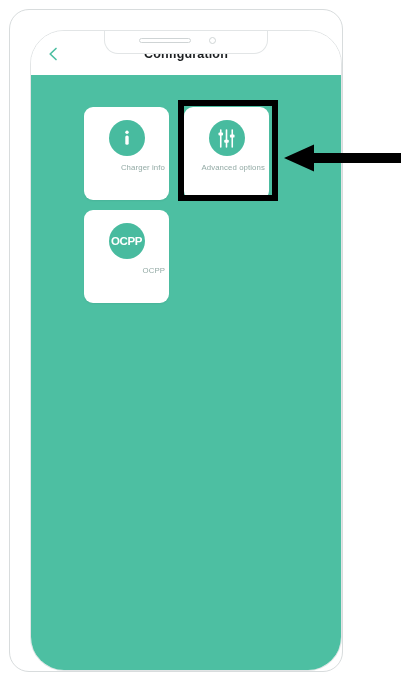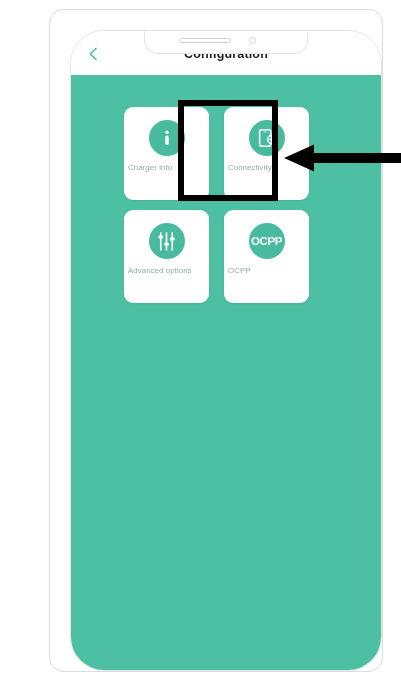--- a/index.html
+++ b/index.html
@@ -25,24 +25,23 @@
   }
 
   
   .phone-outer {
     position: absolute;
     left: 9px;
     top: 9px;
     width: 334px;
     height: 663px;
     border: 1px solid #d8dcdd;
-    border-radius: 14px;
-    background: #ffffff;
-    box-sizing: border-box;
-    margin-left: 40px;
+    border-radius: 20px;
+    background: #ffffff;
+    box-sizing: border-box;
   }
   .phone-inner-bezel {
     position: absolute;
     left: 20px;
     top: 20px;
     width: 312px;
     height: 641px;
     border: 1px solid #e2e5e6;
     border-radius: 34px;
     background: #ffffff;
@@ -162,21 +161,21 @@
     background: #48bb9f;
     display: flex;
     align-items: center;
     justify-content: center;
   }
   .tile-label {
     position: absolute;
     left: 4px;
     right: 4px;
     top: 55px;
-    text-align: left;
+    text-align: right;
     font-size: 7.8px;
     line-height: 11px;
     color: #93aaa5;
     letter-spacing: 0.1px;
   }
   .tile-icon svg { display: block; }
   .ocpp-text {
     color: #ffffff;
     font-size: 11.5px;
     font-weight: bold;
@@ -237,32 +236,20 @@
             <div class="tile-icon">
               <svg viewBox="0 0 24 24" width="24" height="24" aria-hidden="true">
                 <circle cx="12" cy="6.2" r="1.7" fill="#ffffff"></circle>
                 <rect x="10.3" y="9.6" width="3.4" height="9.2" rx="1.5" fill="#ffffff"></rect>
               </svg>
             </div>
             <div class="tile-label">Charger info</div>
           </div>
 
 
-          <div class="tile">
-            <div class="tile-icon">
-              <svg viewBox="0 0 26 26" width="24" height="24" aria-hidden="true">
-                <rect x="5" y="4" width="12" height="18" rx="2.2" fill="none" stroke="#ffffff" stroke-width="1.7"></rect>
-                <rect x="9.2" y="5.9" width="3.6" height="1" rx="0.5" fill="#ffffff"></rect>
-                <circle cx="17.8" cy="14.6" r="5" fill="#48bb9f"></circle>
-                <circle cx="17.8" cy="14.6" r="4.3" fill="none" stroke="#ffffff" stroke-width="1.5"></circle>
-                <path d="M17.8 11.4 L17.8 17.8 M14.6 14.6 L21 14.6" stroke="#ffffff" stroke-width="1.5" stroke-linecap="round"></path>
-              </svg>
-            </div>
-            <div class="tile-label">Connectivity</div>
-          </div>
 
           <div class="tile">
             <div class="tile-icon">
               <svg viewBox="0 0 26 26" width="23" height="23" aria-hidden="true">
                 <g stroke="#ffffff" stroke-width="1.8" stroke-linecap="round">
                   <path d="M6.5 3.5 L6.5 22.5"></path>
                   <path d="M13 3.5 L13 22.5"></path>
                   <path d="M19.5 3.5 L19.5 22.5"></path>
                 </g>
                 <rect x="3.9" y="6.2" width="5.2" height="3.4" rx="1.1" fill="#ffffff"></rect>

